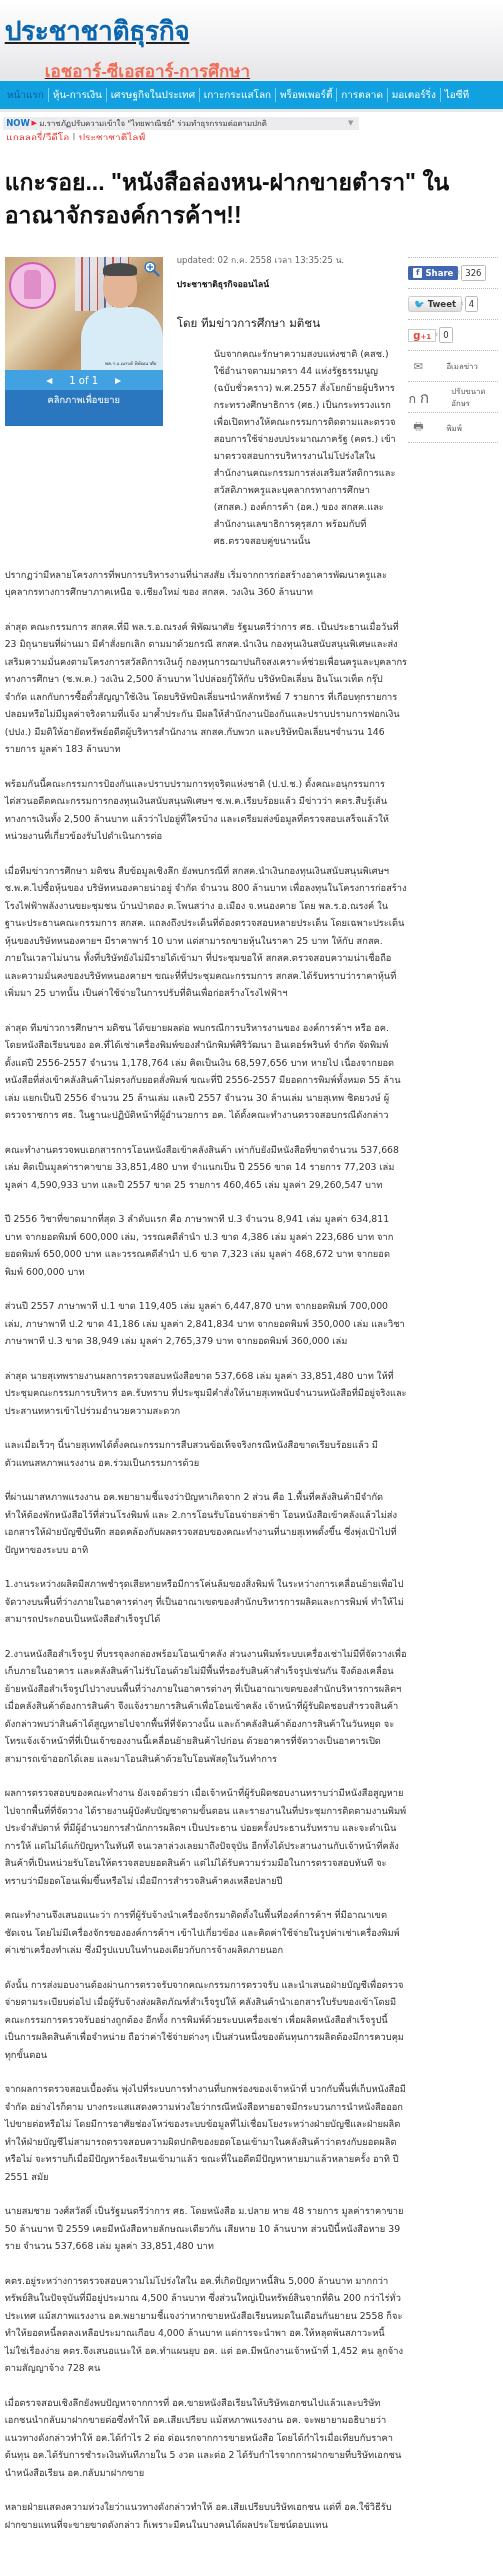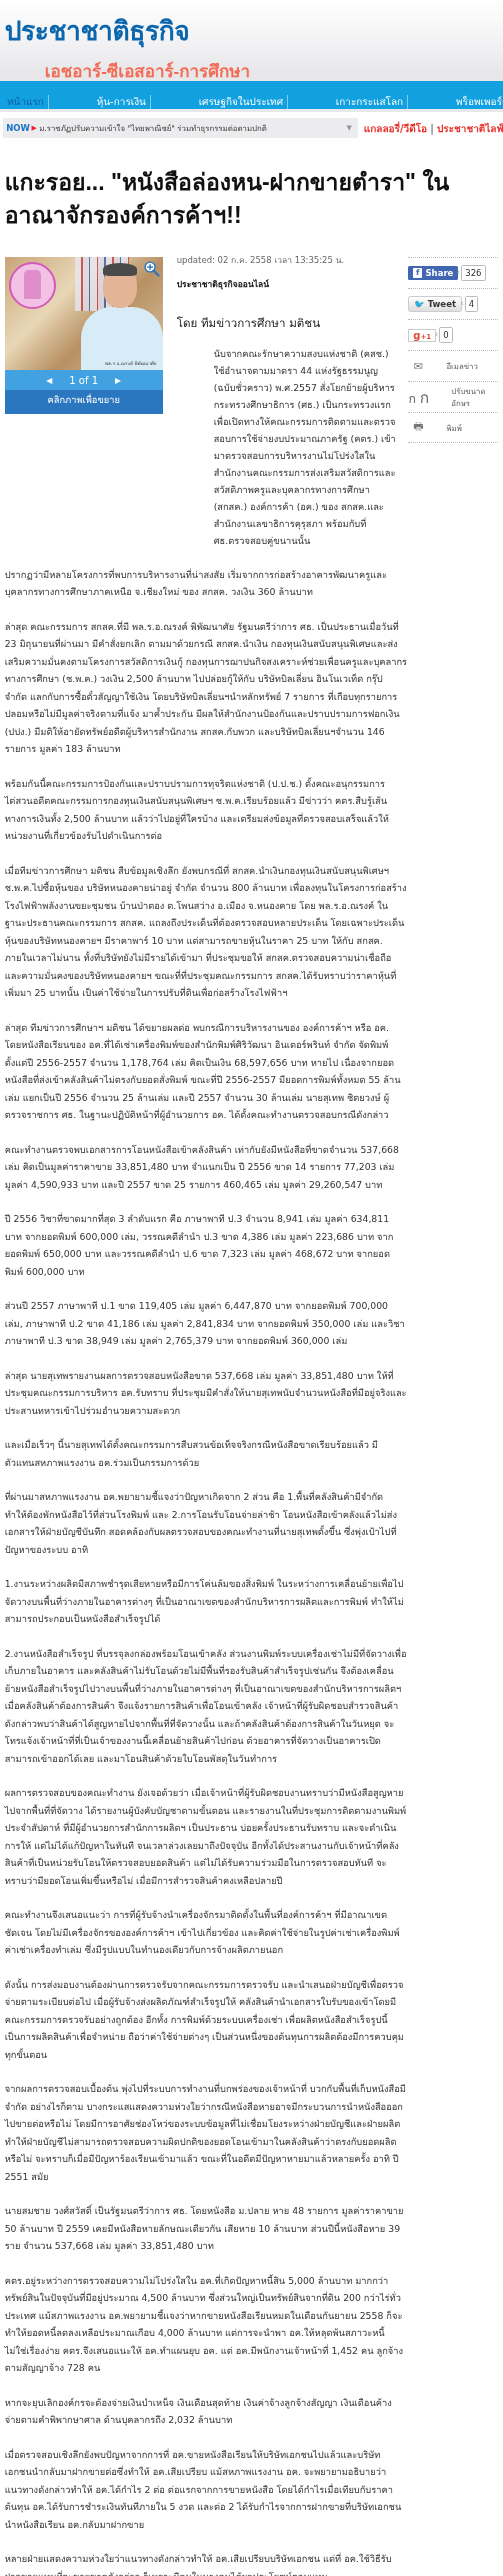--- a/index.html
+++ b/index.html
@@ -1,55 +1,55 @@
 <!DOCTYPE html>
 <html style="font-size:12.4px"><head>
 <meta charset="utf-8">
 <style>
   * { box-sizing: border-box; margin: 0; padding: 0; }
   html, body { width: 503px; background: #fff; }
   body { font-family: "DejaVu Sans", "Liberation Sans", sans-serif; color: #222; overflow-x: hidden; }
 
-  .header { height: 78px; background: linear-gradient(#ffffff 0%, #f2f2f4 55%, #e6e6e8 100%); padding: 17px 0 0 4.7px; }
+  .header { height: 78px; background: linear-gradient(#ffffff 0%, #f2f2f4 55%, #e6e6e8 100%); padding: 17px 0 0 4.7px; text-decoration: underline; }
   .logo-main { font-family: "Liberation Sans", sans-serif; font-weight: bold; font-size: 26.4px; color: #0b66ad; line-height: 29.5px; letter-spacing: -0.4px; }
   .logo-sub { font-family: "Liberation Sans", sans-serif; font-weight: bold; font-size: 17px; color: #f26b55; line-height: 20px; margin-top: 15px; padding-left: 40px; }
 
   .nav-wrap { background: #e8e8ea; padding-top: 3.1px; height: 34px; }
-  .nav { background: #12a1e0; height: 28px; display: flex; align-items: flex-end; padding-left: 3.1px; overflow: hidden; white-space: nowrap; gap: 44px; }
+  .nav { background: #12a1e0; height: 28px; display: flex; align-items: center; padding-left: 3.1px; overflow: hidden; white-space: nowrap; }
   .nav-item { color: #fff; font-size: 10px; padding: 0 3.9px; border-right: 0.8px solid #7fcdf0; line-height: 14px; }
   .nav-item.active { color: #0b5fa0; }
   .nav-item:last-child { border-right: none; }
 
-  .ticker-row { display: flex; align-items: center; height: 23px; margin-top: 4.7px; background: #fff; }
+  .ticker-row { display: flex; align-items: flex-start; height: 23px; margin-top: 4.7px; background: #fff; flex-direction: column; }
   .ticker { width: 356px; height: 20px; background: #ececee; margin-left: 3.1px; display: flex; align-items: center; padding-left: 3.1px; font-size: 7.8px; color: #333; }
   .ticker .now { color: #1a73c8; font-weight: bold; font-size: 8.5px; margin-right: 1.6px; }
   .ticker .tri { color: #e23; font-size: 7px; margin-right: 2.3px; }
   .ticker .txt { flex: 1; overflow: hidden; white-space: nowrap; }
   .ticker .dd { color: #999; font-size: 7px; width: 17px; text-align: center; }
-  .top-links { margin-left: 6.2px; font-size: 10px; color: #e8302b; white-space: nowrap; overflow: hidden; font-weight: bold; }
+  .top-links { margin-left: 6.2px; font-size: 10px; color: #e8302b; white-space: nowrap; overflow: hidden; }
   .top-links .sep { color: #777; margin: 0 3.1px; }
 
   .headline { font-family: "Liberation Sans", sans-serif; font-weight: bold; font-size: 23px; line-height: 33px; color: #111; padding: 26.4px 4.7px 0 4.7px; }
 
   .article-top { display: flex; padding: 25px 4.7px 0 4.7px; position: relative; }
   .photo-box { width: 158px; flex-shrink: 0; }
   .photo { width: 158px; height: 113px; position: relative; overflow: hidden;
            background: linear-gradient(135deg, #c9a57a 0%, #e8d7b6 35%, #b89063 60%, #d8c5a3 100%); }
   .photo .seal { position: absolute; left: 4.7px; top: 4.7px; width: 47px; height: 47px; border-radius: 50%; background: #f3c1e6; border: 2.3px solid #d45ab8; }
   .photo .seal::after { content: ""; position: absolute; left: 12.4px; top: 6.2px; width: 17px; height: 29.5px; background: #c84fa8; opacity: .45; border-radius: 4.7px 4.7px 1.6px 1.6px; }
   .photo .books { position: absolute; left: 70px; top: 0; width: 54px; height: 54px; background: repeating-linear-gradient(90deg, #e8e6f0 0 6.2px, #c23d3d 6.2px 7.8px, #dcdcec 7.8px 14px, #3a5aa8 14px 15.5px); opacity: .8; }
   .photo .man { position: absolute; right: 0; top: 3.1px; width: 85px; height: 110px; }
   .photo .man .head { position: absolute; left: 25px; top: 6.2px; width: 34px; height: 42px; border-radius: 45%; background: #e3b596; }
   .photo .man .hair { position: absolute; left: 25px; top: 3.1px; width: 34px; height: 12.4px; border-radius: 50% 50% 20% 20%; background: #4a4a4a; }
   .photo .man .body { position: absolute; left: 3.1px; top: 47px; width: 82px; height: 63px; border-radius: 31px 31px 0 0; background: #d8ecf8; }
   .photo .caption-small { position: absolute; right: 6.2px; bottom: 3.1px; font-size: 4.7px; color: #333; }
   .photo .zoom-ico { position: absolute; right: 3.1px; top: 3.1px; width: 17px; height: 17px; }
   .pager { height: 20px; background: #42a1e0; display: flex; align-items: center; justify-content: center; color: #fff; font-size: 10px; gap: 17px; }
   .pager .arr { font-size: 7.8px; color: #fff; }
-  .enlarge { height: 24px; background: #2a76bf; color: #fff; font-size: 9.3px; text-align: center; line-height: 20px; }
+  .enlarge { height: 36px; background: #2a76bf; color: #fff; font-size: 9.3px; text-align: center; line-height: 20px; }
 
   .meta-col { flex: 1; padding-left: 14px; padding-right: 4.7px; }
   .updated { font-size: 8.5px; color: #666; line-height: 11px; margin-top: -1.6px; }
   .source { font-size: 8.5px; color: #111; font-weight: bold; margin-top: 11px; }
   .byline { font-size: 11.6px; color: #222; margin-top: 23px; }
   .lead { font-size: 9.3px; line-height: 17px; margin-top: 12.4px; color: #333; margin-left: 37px; }
 
   .share-col { width: 93px; flex-shrink: 0; padding-left: 3.1px; }
   .share-row { border-top: 0.8px dotted #bbb; height: 31px; display: flex; align-items: center; }
   .share-row:last-child { border-bottom: 0.8px dotted #bbb; }
@@ -185,19 +185,18 @@
   <p>และเมื่อเร็วๆ นี้นายสุเทพได้ตั้งคณะกรรมการสืบสวนข้อเท็จจริงกรณีหนังสือขาดเรียบร้อยแล้ว มีตัวแทนสหภาพแรงงาน อค.ร่วมเป็นกรรมการด้วย</p>
   <p>ที่ผ่านมาสหภาพแรงงาน อค.พยายามชี้แจงว่าปัญหาเกิดจาก 2 ส่วน คือ 1.พื้นที่คลังสินค้ามีจำกัด ทำให้ต้องพักหนังสือไว้ที่ส่วนโรงพิมพ์ และ 2.การโอนรับโอนจ่ายล่าช้า โอนหนังสือเข้าคลังแล้วไม่ส่งเอกสารให้ฝ่ายบัญชีบันทึก สอดคล้องกับผลตรวจสอบของคณะทำงานที่นายสุเทพตั้งขึ้น ซึ่งพุ่งเป้าไปที่ปัญหาของระบบ อาทิ</p>
   <p>1.งานระหว่างผลิตมีสภาพชำรุดเสียหายหรือมีการโค่นล้มของสิ่งพิมพ์ ในระหว่างการเคลื่อนย้ายเพื่อไปจัดวางบนพื้นที่ว่างภายในอาคารต่างๆ ที่เป็นอาณาเขตของสำนักบริหารการผลิตและการพิมพ์ ทำให้ไม่สามารถประกอบเป็นหนังสือสำเร็จรูปได้</p>
   <p>2.งานหนังสือสำเร็จรูป ที่บรรจุลงกล่องพร้อมโอนเข้าคลัง ส่วนงานพิมพ์ระบบเครื่องเช่าไม่มีที่จัดวางเพื่อเก็บภายในอาคาร และคลังสินค้าไม่รับโอนด้วยไม่มีพื้นที่รองรับสินค้าสำเร็จรูปเช่นกัน จึงต้องเคลื่อนย้ายหนังสือสำเร็จรูปไปวางบนพื้นที่ว่างภายในอาคารต่างๆ ที่เป็นอาณาเขตของสำนักบริหารการผลิตฯ เมื่อคลังสินค้าต้องการสินค้า จึงแจ้งรายการสินค้าเพื่อโอนเข้าคลัง เจ้าหน้าที่ผู้รับผิดชอบสำรวจสินค้าดังกล่าวพบว่าสินค้าได้สูญหายไปจากพื้นที่ที่จัดวางนั้น และถ้าคลังสินค้าต้องการสินค้าในวันหยุด จะโทรแจ้งเจ้าหน้าที่ที่เป็นเจ้าของงานนี้เคลื่อนย้ายสินค้าไปก่อน ด้วยอาคารที่จัดวางเป็นอาคารเปิด สามารถเข้าออกได้เลย และมาโอนสินค้าด้วยใบโอนพัสดุในวันทำการ</p>
   <p>ผลการตรวจสอบของคณะทำงาน ยังเจอด้วยว่า เมื่อเจ้าหน้าที่ผู้รับผิดชอบงานทราบว่ามีหนังสือสูญหายไปจากพื้นที่ที่จัดวาง ได้รายงานผู้บังคับบัญชาตามขั้นตอน และรายงานในที่ประชุมการติดตามงานพิมพ์ประจำสัปดาห์ ที่มีผู้อำนวยการสำนักการผลิตฯ เป็นประธาน บ่อยครั้งประธานรับทราบ และจะดำเนินการให้ แต่ไม่ได้แก้ปัญหาในทันที จนเวลาล่วงเลยมาถึงปัจจุบัน อีกทั้งได้ประสานงานกับเจ้าหน้าที่คลังสินค้าที่เป็นหน่วยรับโอนให้ตรวจสอบยอดสินค้า แต่ไม่ได้รับความร่วมมือในการตรวจสอบทันที จะทราบว่ามียอดโอนเพิ่มขึ้นหรือไม่ เมื่อมีการสำรวจสินค้าคงเหลือปลายปี</p>
   <p>คณะทำงานจึงเสนอแนะว่า การที่ผู้รับจ้างนำเครื่องจักรมาติดตั้งในพื้นที่องค์การค้าฯ ที่มีอาณาเขตชัดเจน โดยไม่มีเครื่องจักรขององค์การค้าฯ เข้าไปเกี่ยวข้อง และคิดค่าใช้จ่ายในรูปค่าเช่าเครื่องพิมพ์ ค่าเช่าเครื่องทำเล่ม ซึ่งมีรูปแบบในทำนองเดียวกับการจ้างผลิตภายนอก</p>
   <p>ดังนั้น การส่งมอบงานต้องผ่านการตรวจรับจากคณะกรรมการตรวจรับ และนำเสนอฝ่ายบัญชีเพื่อตรวจจ่ายตามระเบียบต่อไป เมื่อผู้รับจ้างส่งผลิตภัณฑ์สำเร็จรูปให้ คลังสินค้านำเอกสารใบรับของเข้าโดยมีคณะกรรมการตรวจรับอย่างถูกต้อง อีกทั้ง การพิมพ์ด้วยระบบเครื่องเช่า เพื่อผลิตหนังสือสำเร็จรูปนี้ เป็นการผลิตสินค้าเพื่อจำหน่าย ถือว่าค่าใช้จ่ายต่างๆ เป็นส่วนหนึ่งของต้นทุนการผลิตต้องมีการควบคุมทุกขั้นตอน</p>
   <p>จากผลการตรวจสอบเบื้องต้น พุ่งไปที่ระบบการทำงานที่บกพร่องของเจ้าหน้าที่ บวกกับพื้นที่เก็บหนังสือมีจำกัด อย่างไรก็ตาม บางกระแสแสดงความห่วงใยว่ากรณีหนังสือหายอาจมีกระบวนการนำหนังสือออกไปขายต่อหรือไม่ โดยมีการอาศัยช่องโหว่ของระบบข้อมูลที่ไม่เชื่อมโยงระหว่างฝ่ายบัญชีและฝ่ายผลิต ทำให้ฝ่ายบัญชีไม่สามารถตรวจสอบความผิดปกติของยอดโอนเข้ามาในคลังสินค้าว่าตรงกับยอดผลิตหรือไม่ จะทราบก็เมื่อมีปัญหาร้องเรียนเข้ามาแล้ว ขณะที่ในอดีตมีปัญหาหายมาแล้วหลายครั้ง อาทิ ปี 2551 สมัย</p>
   <p>นายสมชาย วงศ์สวัสดิ์ เป็นรัฐมนตรีว่าการ ศธ. โดยหนังสือ ม.ปลาย หาย 48 รายการ มูลค่าราคาขาย 50 ล้านบาท ปี 2559 เคยมีหนังสือหายลักษณะเดียวกัน เสียหาย 10 ล้านบาท ส่วนปีนี้หนังสือหาย 39 ราย จำนวน 537,668 เล่ม มูลค่า 33,851,480 บาท</p>
   <p>คตร.อยู่ระหว่างการตรวจสอบความไม่โปร่งใสใน อค.ที่เกิดปัญหาหนี้สิน 5,000 ล้านบาท มากกว่าทรัพย์สินในปัจจุบันที่มีอยู่ประมาณ 4,500 ล้านบาท ซึ่งส่วนใหญ่เป็นทรัพย์สินจากที่ดิน 200 กว่าไร่ทั่วประเทศ แม้สภาพแรงงาน อค.พยายามชี้แจงว่าหากขายหนังสือเรียนหมดในเดือนกันยายน 2558 ก็จะทำให้ยอดหนี้ลดลงเหลือประมาณเกือบ 4,000 ล้านบาท แต่การจะนำพา อค.ให้หลุดพ้นสภาวะหนี้ ไม่ใช่เรื่องง่าย คตร.จึงเสนอแนะให้ อค.ทำแผนยุบ อค. แต่ อค.มีพนักงานเจ้าหน้าที่ 1,452 คน ลูกจ้างตามสัญญาจ้าง 728 คน</p>
-  <p>หากจะยุบเลิกองค์กรจะต้องจ่ายเงินบำเหน็จ เงินเดือนสุดท้าย เงินค่าจ้างลูกจ้างสัญญา เงินเดือนค้างจ่ายตามคำพิพากษาศาล ด้านบุคลากรถึง 2,032 ล้านบาท</p>
   <p>เมื่อตรวจสอบเชิงลึกยังพบปัญหาจากการที่ อค.ขายหนังสือเรียนให้บริษัทเอกชนไปแล้วและบริษัทเอกชนนำกลับมาฝากขายต่อซึ่งทำให้ อค.เสียเปรียบ แม้สหภาพแรงงาน อค. จะพยายามอธิบายว่าแนวทางดังกล่าวทำให้ อค.ได้กำไร 2 ต่อ ต่อแรกจากการขายหนังสือ โดยได้กำไรเมื่อเทียบกับราคาต้นทุน อค.ได้รับการชำระเงินทันทีภายใน 5 งวด และต่อ 2 ได้รับกำไรจากการฝากขายที่บริษัทเอกชนนำหนังสือเรียน อค.กลับมาฝากขาย</p>
   <p>หลายฝ่ายแสดงความห่วงใยว่าแนวทางดังกล่าวทำให้ อค.เสียเปรียบบริษัทเอกชน แต่ที่ อค.ใช้วิธีรับฝากขายแทนที่จะขายขาดดังกล่าว ก็เพราะมีคนในบางคนได้ผลประโยชน์ตอบแทน</p>
 </article>
 
 <div class="source-note">ที่มา : นสพ.มติชน</div>
 
 
 </body></html>

